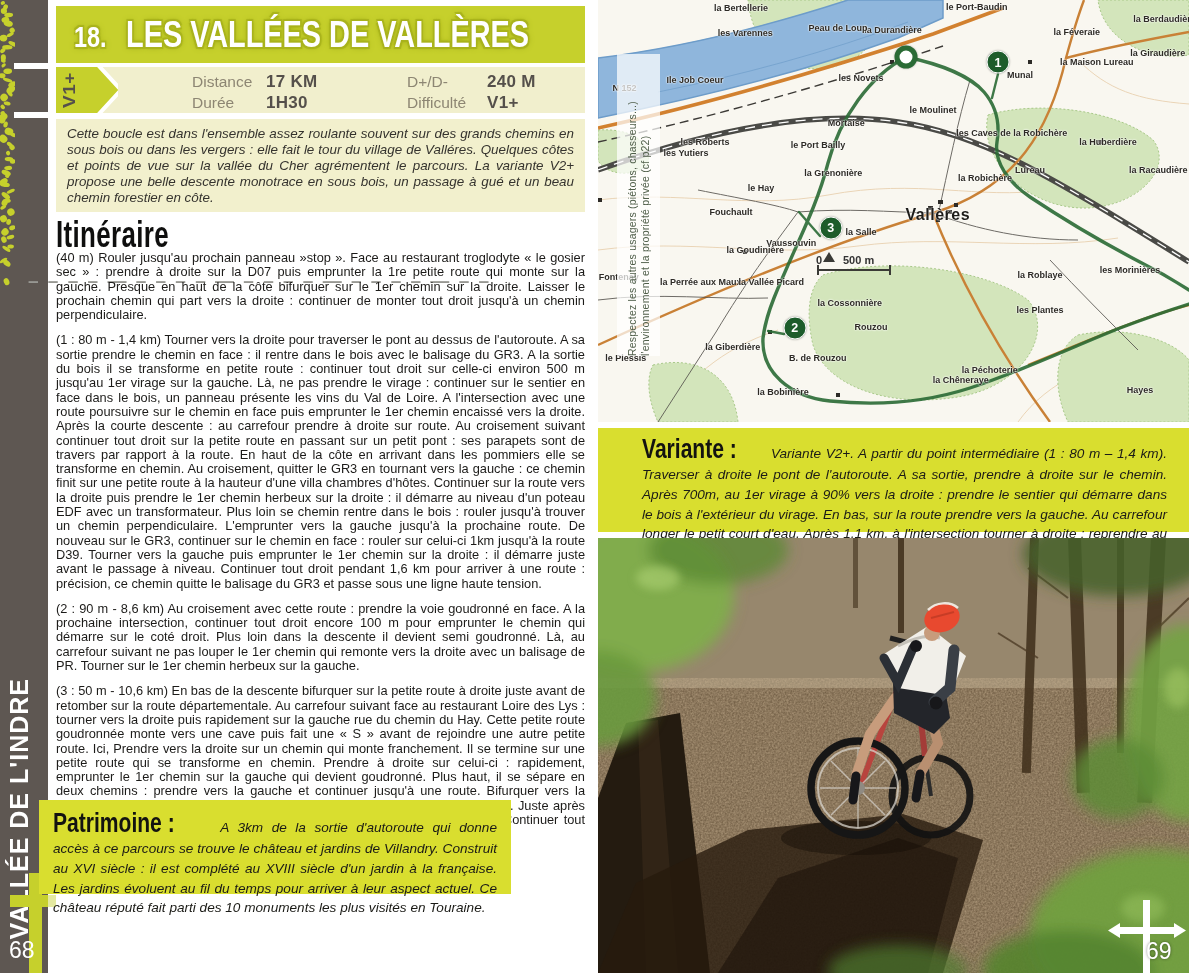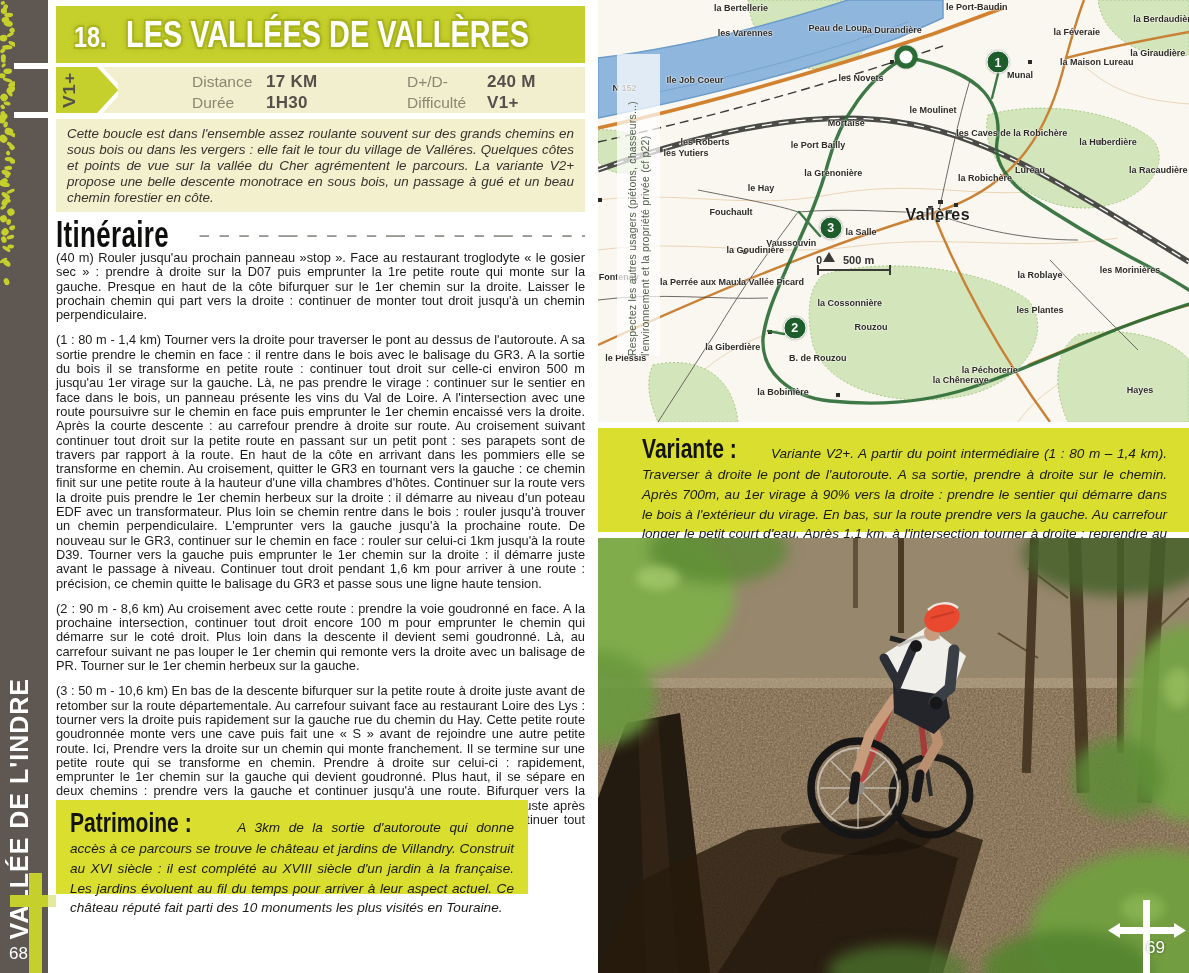--- a/index.html
+++ b/index.html
@@ -4,21 +4,21 @@
 <style>
   html,body{margin:0;padding:0;background:#ffffff;}
   .page{position:relative;width:1189px;height:973px;background:#fff;overflow:hidden;
         font-family:"Liberation Sans","DejaVu Sans",sans-serif;color:#1f1e1c;}
   
   .side-rail{position:absolute;left:0;top:0;width:48px;height:973px;background:#5e5752;}
   .rail-gap{position:absolute;left:14px;width:34px;height:6px;background:#fff;}
   .tread{position:absolute;left:0;top:0;width:15px;height:330px;}
   .side-title{position:absolute;left:5px;bottom:34px;writing-mode:vertical-rl;transform:rotate(180deg);
         color:#fff;font-weight:bold;font-size:25px;letter-spacing:1px;white-space:nowrap;}
-  .page-num{position:absolute;color:#fff;font-size:17px;}
+  .page-num{position:absolute;color:#fff;font-size:23px;}
   .page-num.left{left:9px;bottom:9px;}
   .cross-left{position:absolute;left:0;bottom:0;width:60px;height:100px;}
   
   .banner{position:absolute;left:56px;top:6px;width:529px;height:57px;background:#c6d02c;}
   .banner-inner{position:absolute;left:18px;top:8px;display:flex;align-items:baseline;gap:10px;}
   .route-no,.route-title{color:#fff;font-weight:bold;font-size:37px;line-height:42px;white-space:nowrap;
         display:inline-block;transform:scaleX(.78);transform-origin:left bottom;
         text-shadow:-2px -2px 1px #a9b31c,2px -2px 1px #a9b31c,-2px 2px 1px #a9b31c,2px 2px 1px #a9b31c,0 0 7px #99a317;}
   .route-no{font-size:30px;}
   .infobox{position:absolute;left:56px;top:67px;width:529px;height:46px;background:#f1efcd;}
@@ -29,34 +29,34 @@
         grid-template-rows:auto auto;grid-template-columns:215px auto;row-gap:1px;}
   .stat{display:flex;gap:8px;align-items:baseline;}
   .stat-label{width:66px;color:#8d8673;font-size:15.5px;}
   .stat-value{color:#55504b;font-weight:bold;font-size:17px;letter-spacing:.3px;}
   .stats .stat:nth-child(3) .stat-label,.stats .stat:nth-child(4) .stat-label{width:72px;}
   
   .intro{position:absolute;left:56px;top:119px;width:529px;height:93px;background:#f2f0cd;
         box-sizing:border-box;padding:7px 11px;font-style:italic;font-size:13.4px;line-height:15.9px;
         color:#35332e;text-align:justify;}
   
-  .itin-head{position:absolute;left:56px;top:214px;width:529px;display:flex;align-items:center;gap:14px;}
+  .itin-head{position:absolute;left:56px;top:214px;width:529px;display:flex;align-items:flex-start;gap:14px;flex-direction:column;}
   .h-big{font-weight:bold;font-size:36px;color:#0f0f0e;display:inline-block;
         transform:scaleX(.72);transform-origin:left bottom;letter-spacing:.5px;white-space:nowrap;}
   .dashes{color:#979792;font-weight:bold;font-size:19px;letter-spacing:2px;white-space:nowrap;overflow:hidden;
         flex:1;margin-left:-28px;}
   .body-copy{position:absolute;left:56px;top:251px;width:529px;font-size:12.8px;line-height:14.3px;
         text-align:justify;color:#1c1b19;}
   .body-copy p{margin:0 0 11px 0;}
   
   .ybox{position:absolute;background:#d9de2f;box-sizing:border-box;padding:8px 14px;text-align:justify;}
   .ybox .h-box{font-weight:bold;font-size:27px;color:#131310;display:inline-block;
         transform:scaleX(.78);transform-origin:left bottom;margin-right:2px;white-space:nowrap;}
   .ybox .ytext{font-style:italic;font-size:13.6px;line-height:18.8px;color:#1b1b16;}
-  .patrimoine{left:56px;top:800px;width:472px;height:94px;}
+  .patrimoine{left:39px;top:800px;width:472px;height:94px;}
   .variante{left:598px;top:428px;width:591px;height:104px;padding:6px 22px 6px 44px;}
   
   .map{position:absolute;left:598px;top:0;width:591px;height:422px;background:#f9f7f0;overflow:hidden;}
   .map svg.base{position:absolute;left:0;top:0;}
   .map-label{position:absolute;transform:translate(-50%,-50%);font-size:9px;font-weight:bold;
         color:#2e2b26;white-space:nowrap;text-shadow:0 0 2px #fff,0 0 2px #fff;z-index:3;}
   .map-label.big{font-size:16px;letter-spacing:.5px;color:#1d1c19;}
   .map-marker{position:absolute;transform:translate(-50%,-50%);width:21px;height:21px;border-radius:50%;
         background:#1d5c2b;border:1.5px solid #fff;color:#fff;font-weight:bold;font-size:12.5px;
         display:flex;align-items:center;justify-content:center;z-index:4;box-shadow:0 0 2px rgba(0,0,0,.35);}

